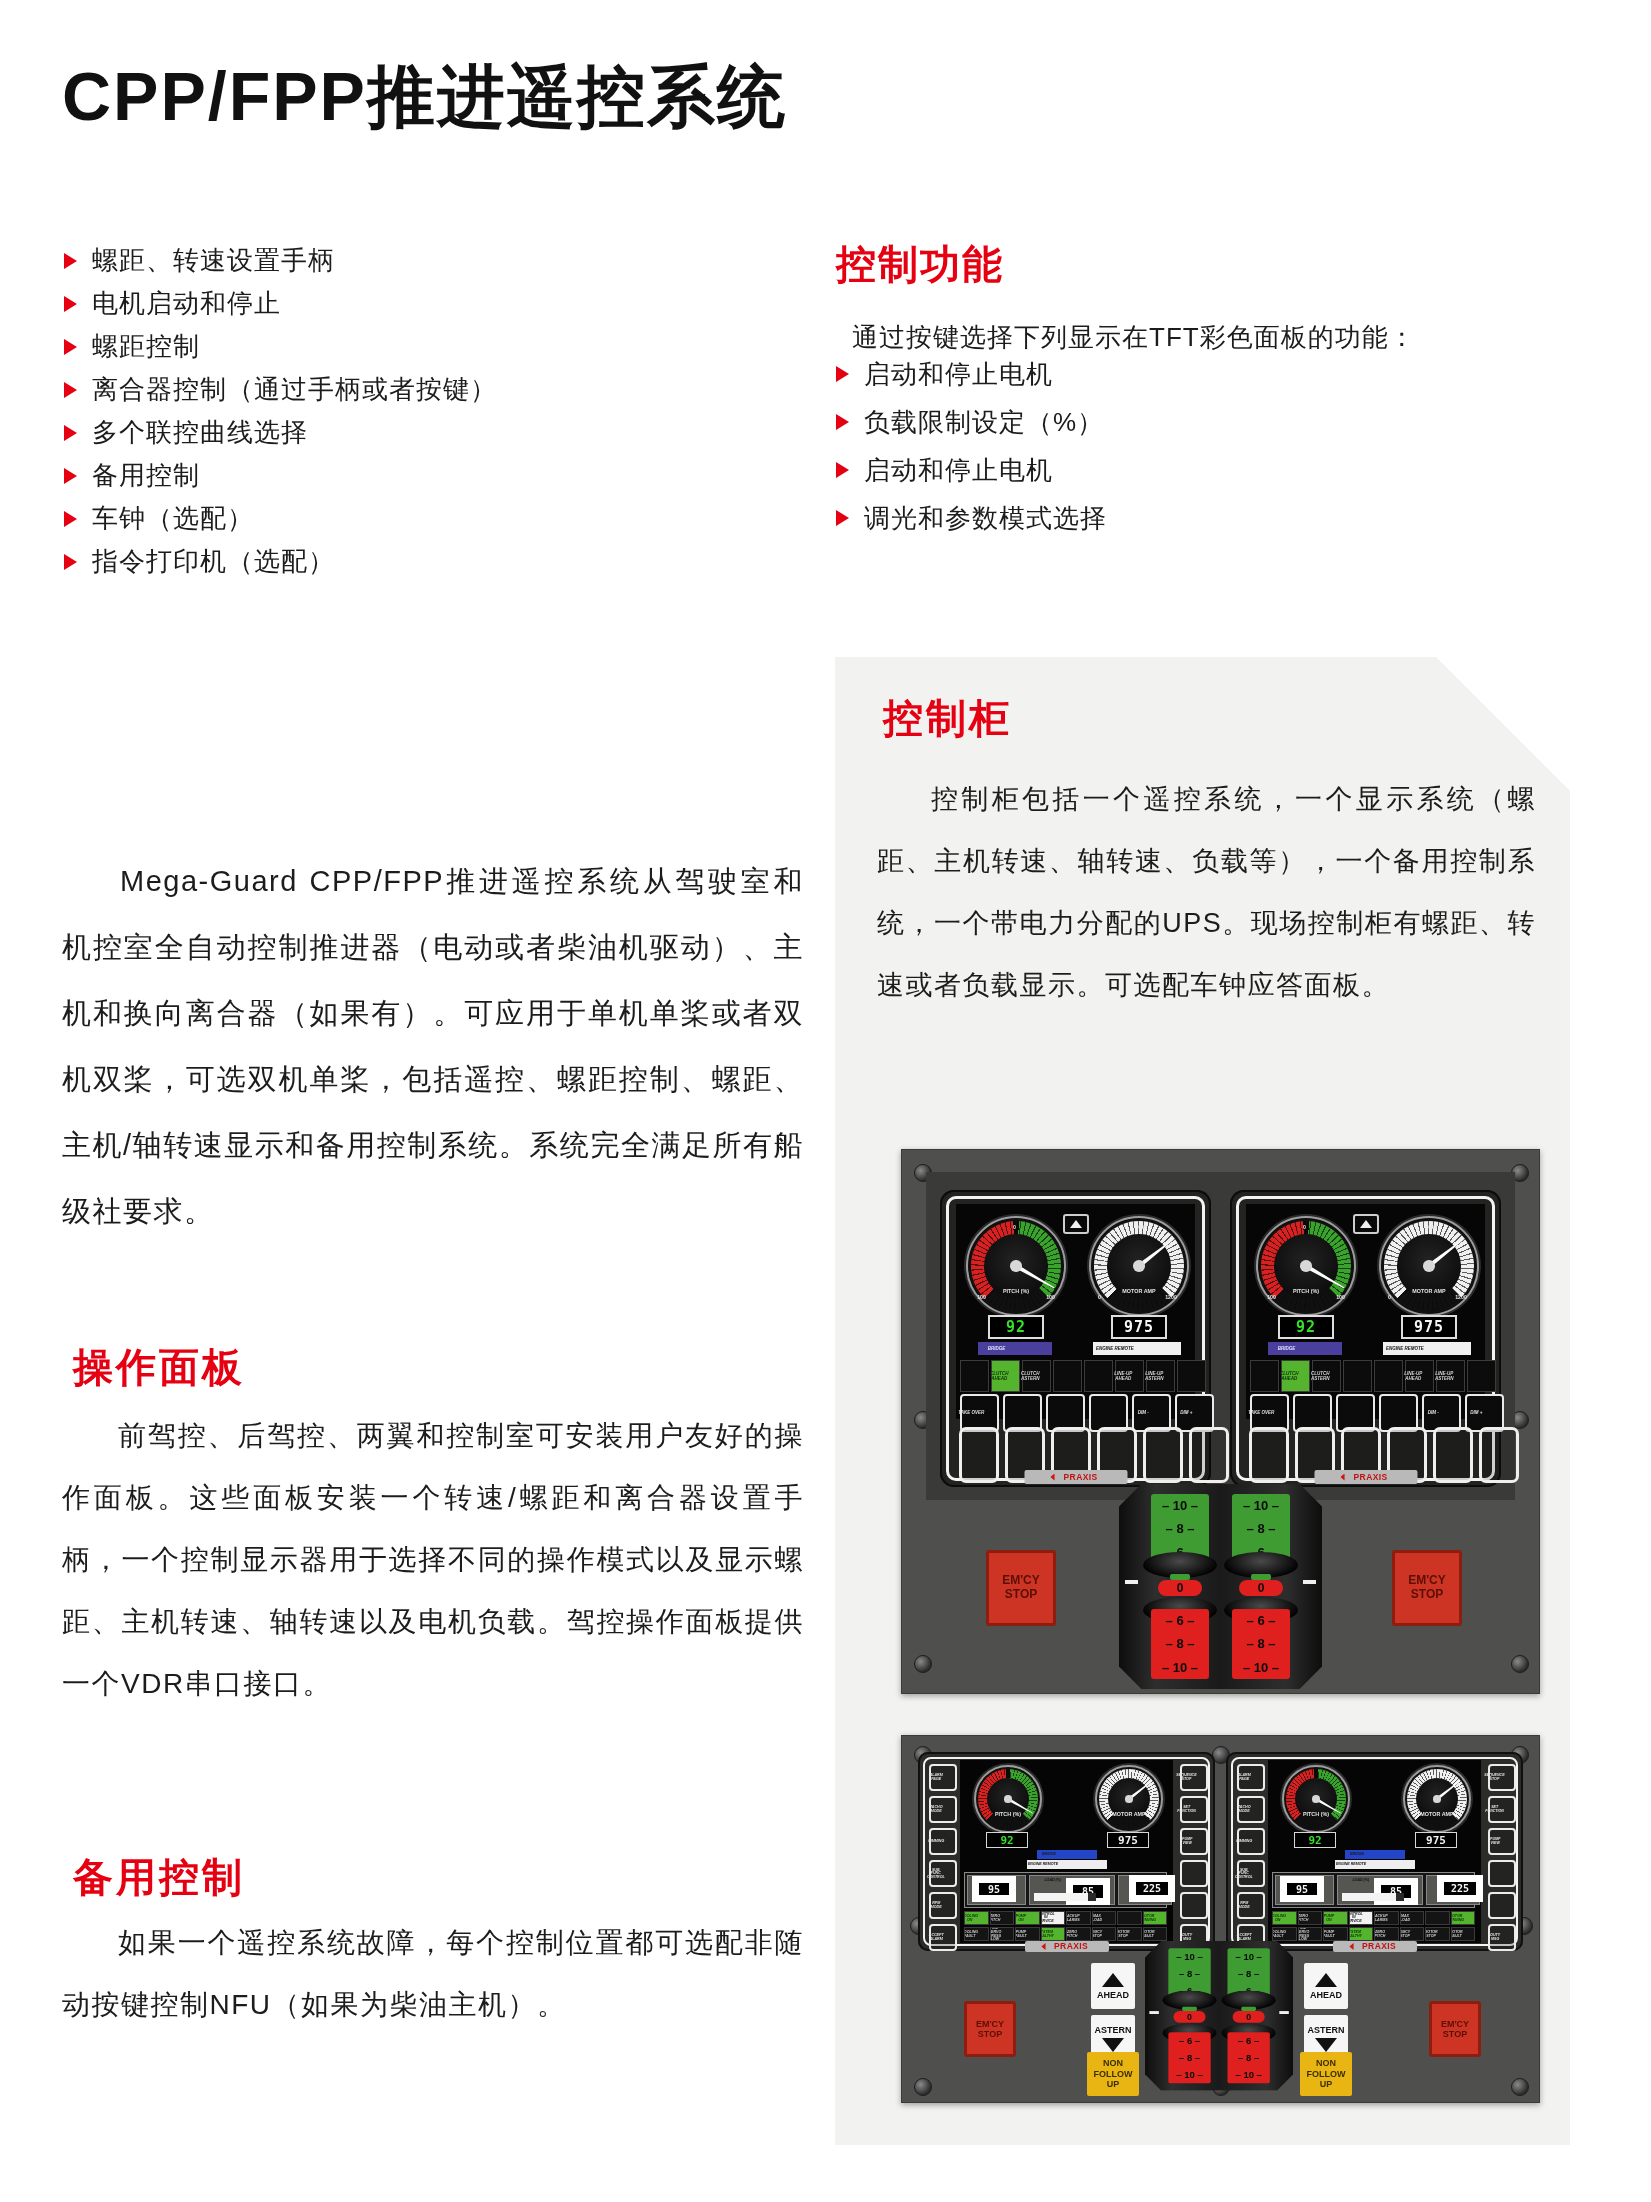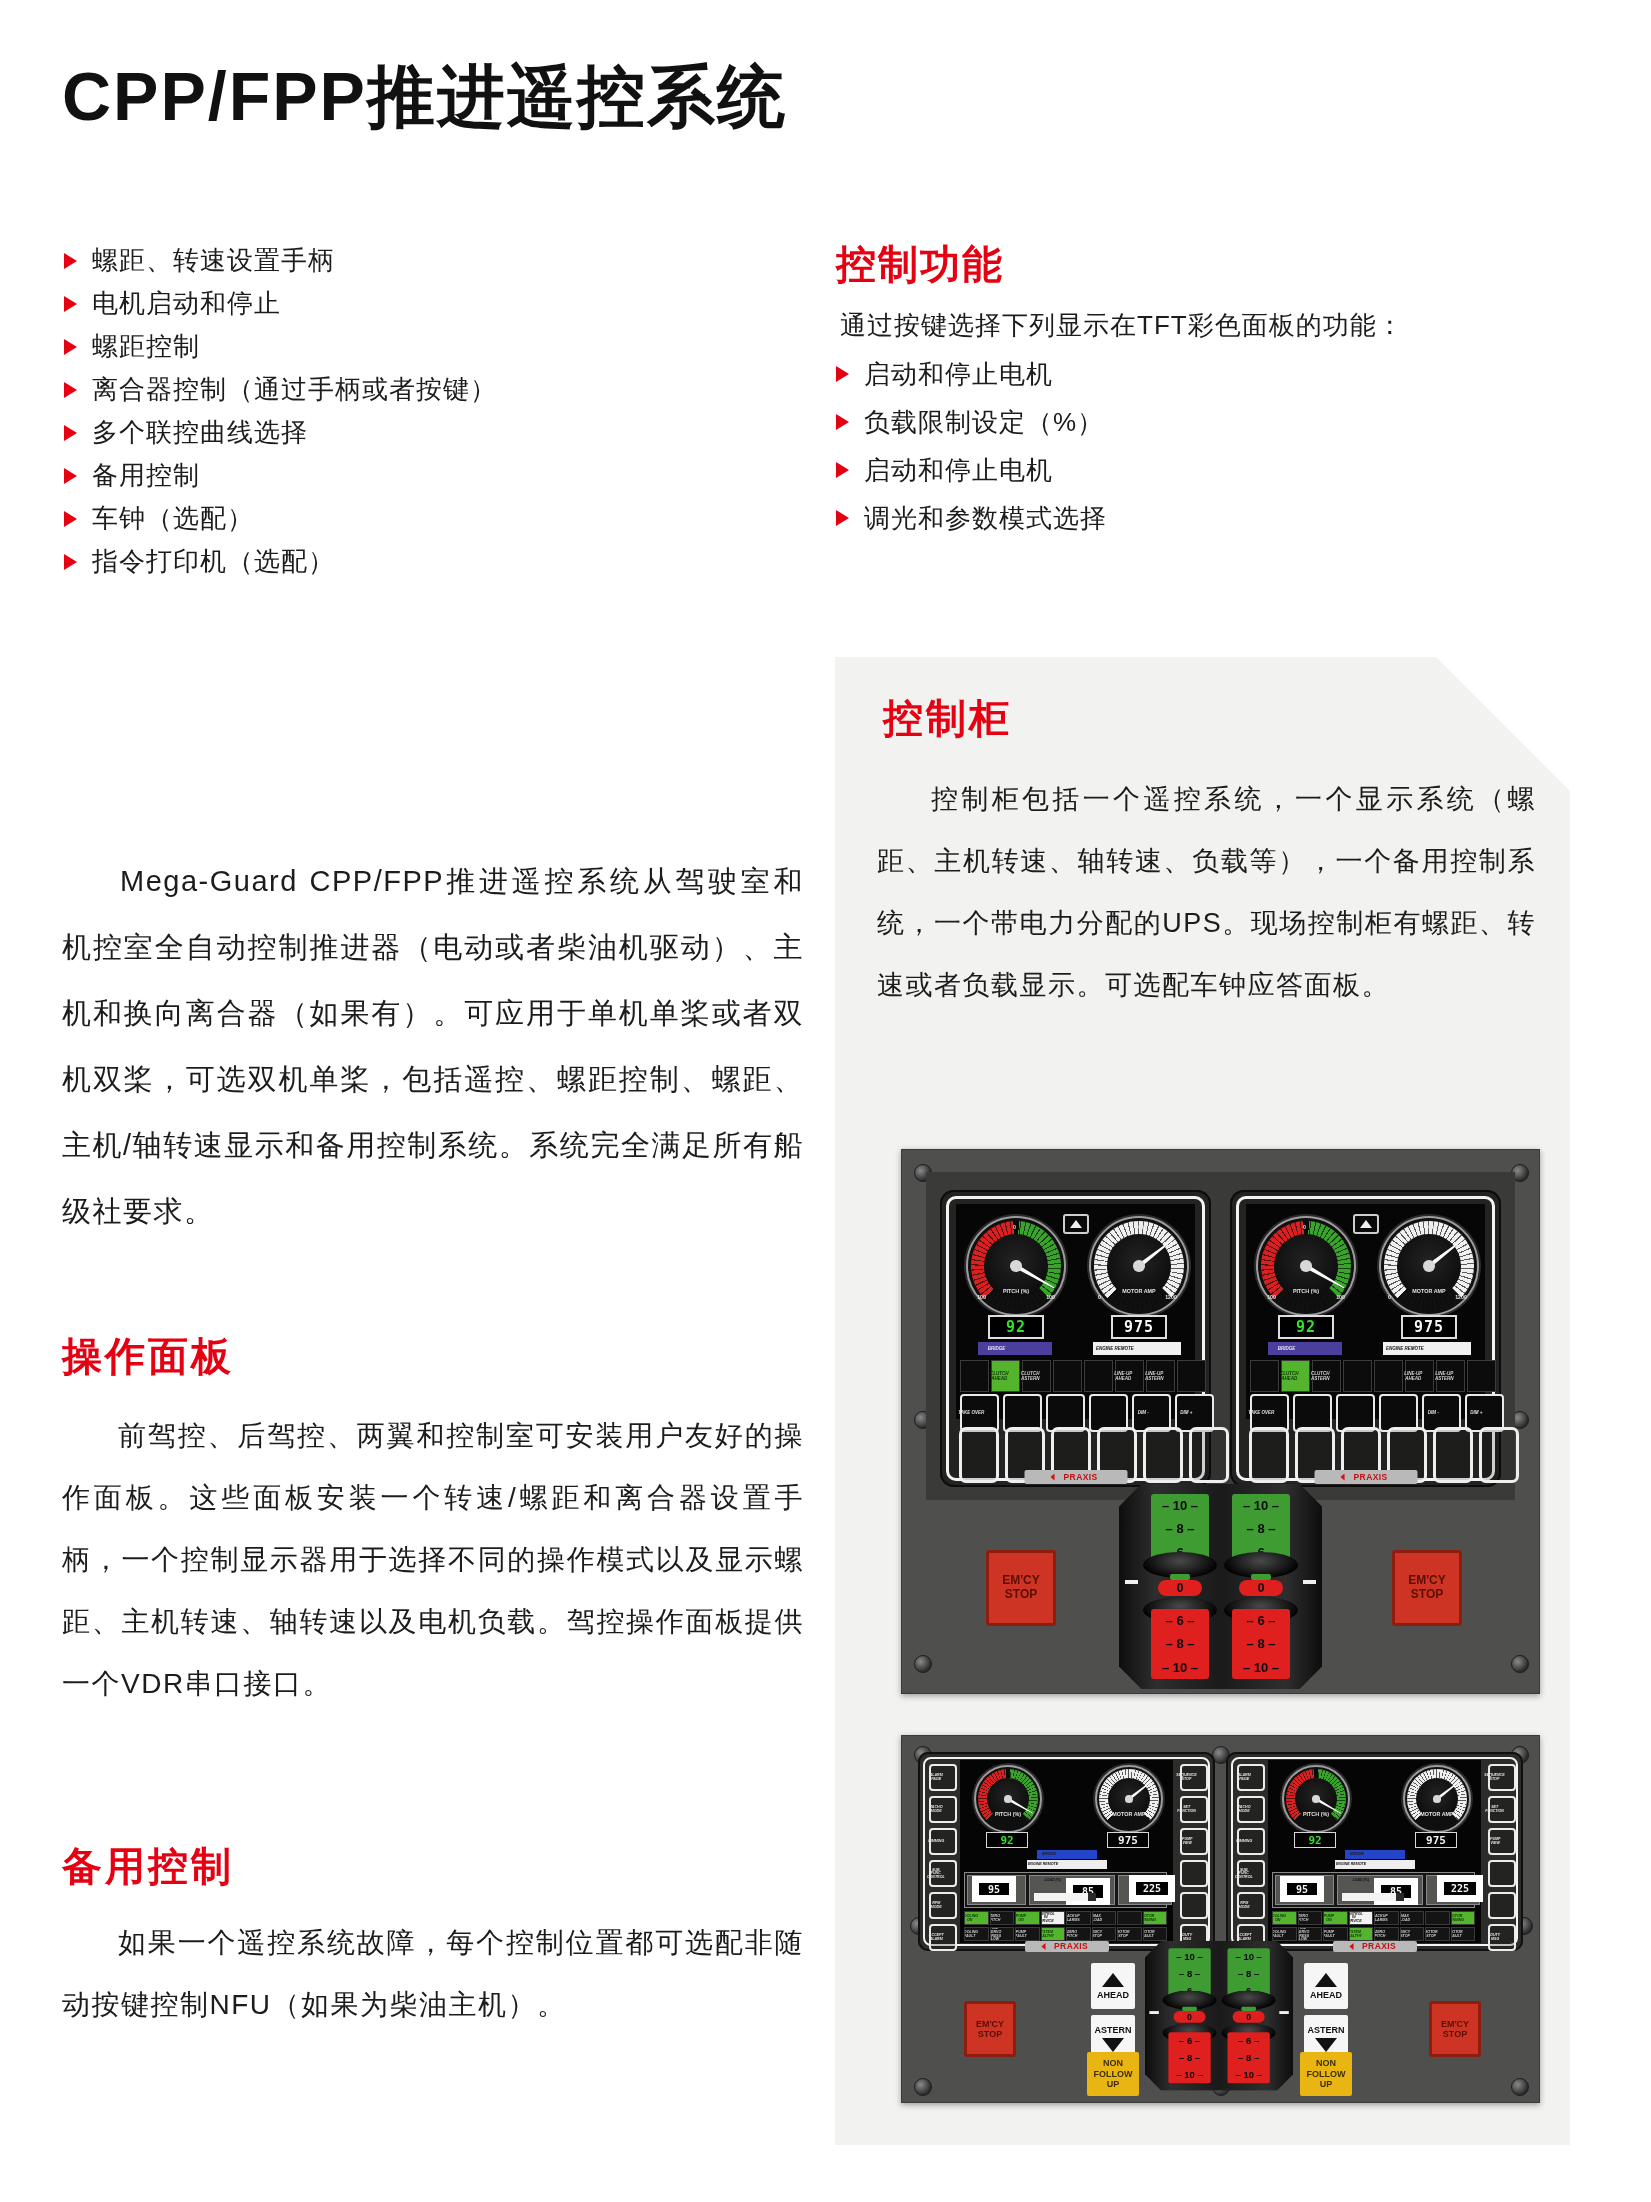--- a/index.html
+++ b/index.html
@@ -8,26 +8,26 @@
 
   
   .title{position:absolute;left:62px;top:52px;font-size:68px;font-weight:800;letter-spacing:2px;margin:0;color:#111;}
   ul.blist{list-style:none;margin:0;padding:0;}
   ul.blist li{display:flex;align-items:center;font-size:26px;letter-spacing:1px;}
   .tri{width:0;height:0;border-left:13px solid #E50012;border-top:8px solid transparent;
        border-bottom:8px solid transparent;margin-right:15px;flex:0 0 auto;}
   .feat{position:absolute;left:64px;top:239px;width:637px;}
   .feat li{height:43px;}
   .rhead{position:absolute;left:836px;top:237px;margin:0;font-size:40px;font-weight:800;color:#E50012;letter-spacing:2px;}
-  .cfintro{position:absolute;left:836px;top:304px;margin:4px;font-size:26px;letter-spacing:1px;}
+  .cfintro{position:absolute;left:836px;top:304px;margin:16px;font-size:26px;letter-spacing:1px;}
   .cflist{position:absolute;left:836px;top:350px;width:697px;}
   .cflist li{height:48px;}
   .para{position:absolute;margin:0;text-align:justify;letter-spacing:1.5px;}
   .intro-para{left:62px;top:848px;width:742px;font-size:29px;line-height:66px;text-indent:2em;}
-  .sechead{position:absolute;left:62px;margin:0;font-size:40px;font-weight:800;color:#E50012;letter-spacing:3px;}
+  .sechead{position:absolute;left:62px;margin:11px;font-size:40px;font-weight:800;color:#E50012;letter-spacing:3px;}
   .op-head{top:1329px;}
   .op-para{left:62px;top:1405px;width:742px;font-size:28px;line-height:62px;text-indent:2em;}
   .bk-head{top:1839px;}
   .bk-para{left:62px;top:1912px;width:742px;font-size:28px;line-height:62px;text-indent:2em;}
 
   
   .graybox{position:absolute;left:835px;top:657px;width:735px;height:1488px;background:#F2F2F1;
            clip-path:polygon(0 0,601px 0,735px 134px,735px 1488px,0 1488px);}
   .cab-head{position:absolute;left:48px;top:34px;margin:0;font-size:40px;font-weight:800;color:#E50012;letter-spacing:3px;}
   .cab-para{left:42px;top:111px;width:659px;font-size:27px;line-height:62px;text-indent:2em;}

